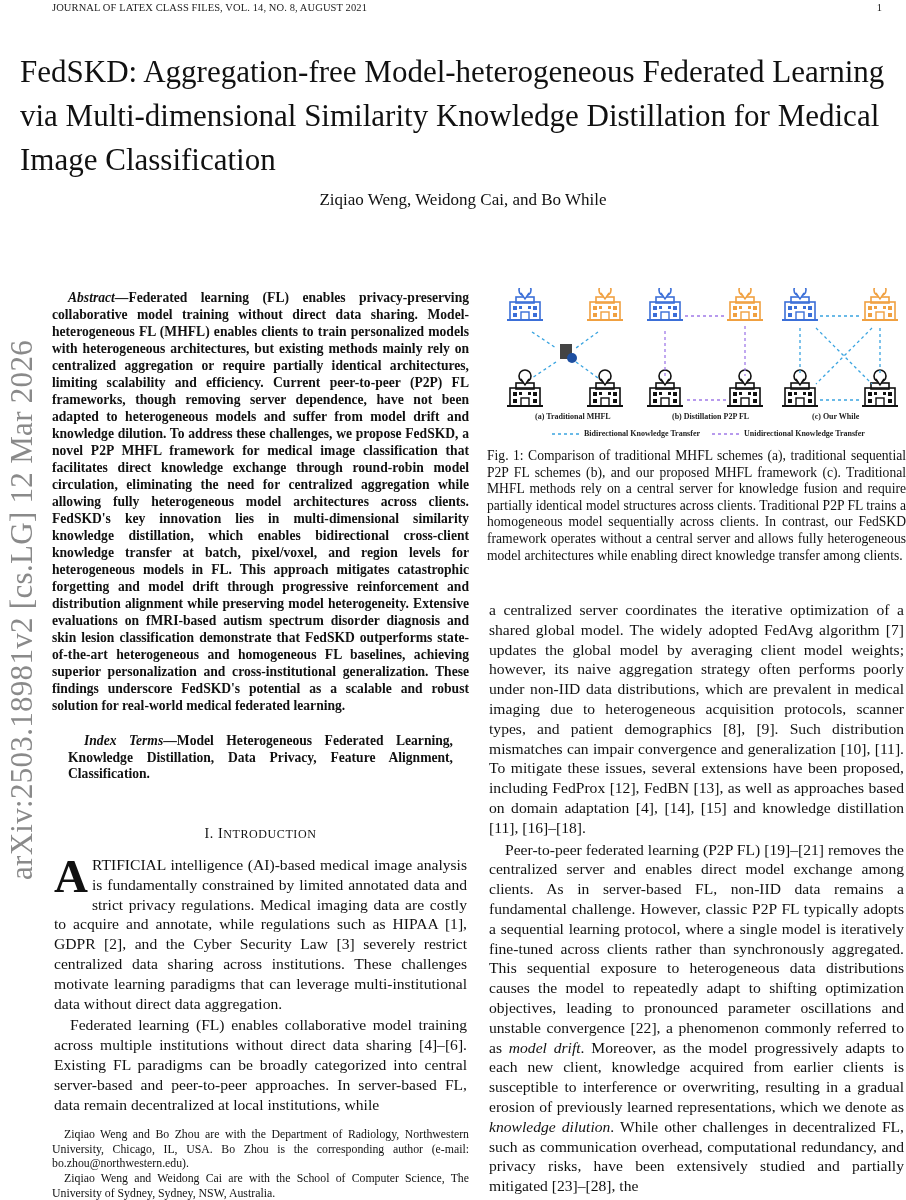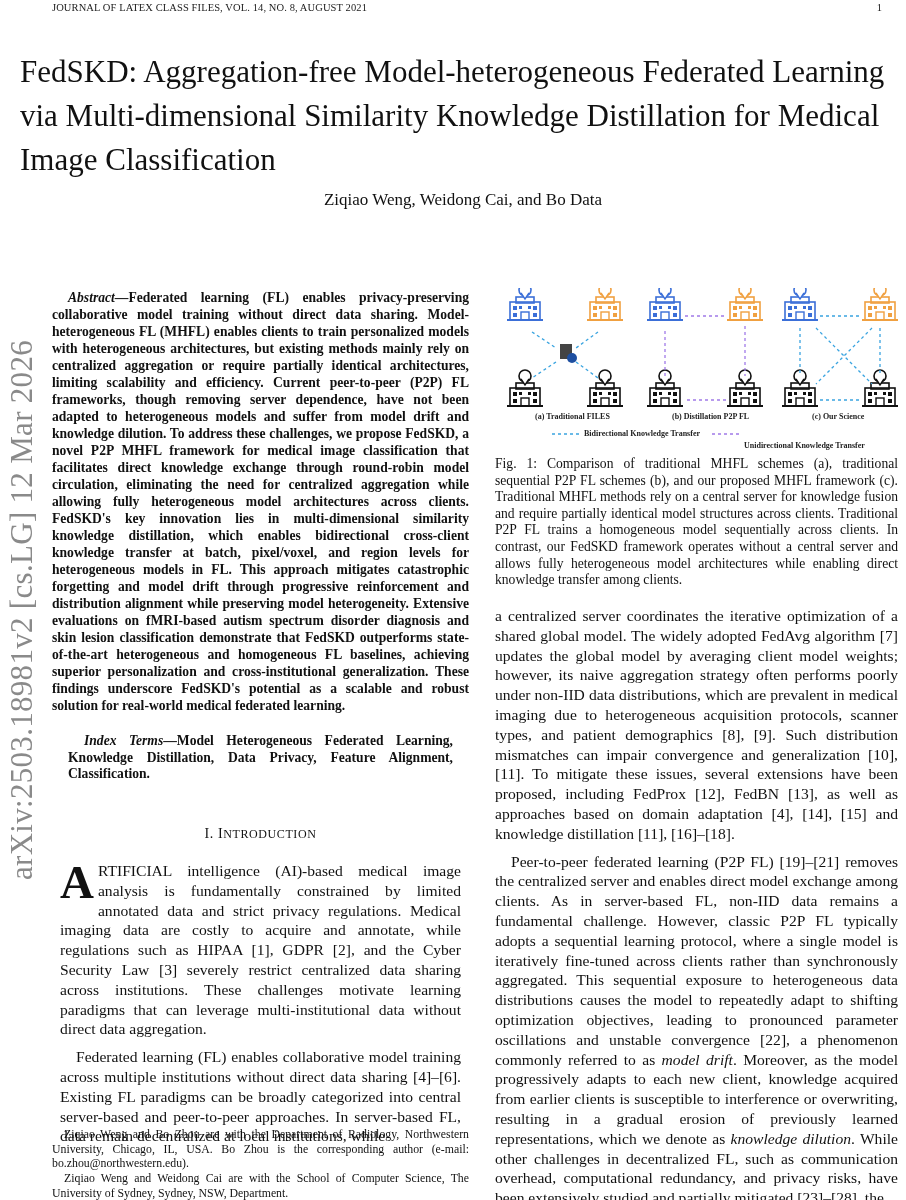--- a/index.html
+++ b/index.html
@@ -18,43 +18,43 @@
   .left { left:52px; width:417px; }
   .right { left:487px; width:419px; }
   .abstract { top:289px; font-weight:bold; font-size:13.6px; line-height:17px; }
   .abstract .lbl { font-style:italic; }
   .abstract p { margin:0; text-indent:16px; }
   .indexterms { top:717px; font-weight:bold; font-size:13.6px; line-height:16.7px; }
   .indexterms p { margin:16px; text-indent:16px; }
   .sect { position:absolute; top:826px; left:52px; width:417px; text-align:center; font-size:14px; letter-spacing:0.6px; }
   .sect .sc { font-size:12px; }
   .body { font-size:15.6px; line-height:19.8px; }
-  .body p { margin:8px; text-indent:16px; }
+  .body p { margin:2px; text-indent:16px; }
   .intro { top:853px; }
   .intro p.first { text-indent:0; }
   .dropcap { float:left; font-size:47px; line-height:38px; margin:2px 4px 0 0; font-weight:bold; }
   .foot { position:absolute; top:1127px; left:52px; width:417px; font-size:11.8px; line-height:14.7px; text-align:justify; }
   .foot p { margin:0; text-indent:12px; }
   .figure { position:absolute; top:288px; left:490px; width:410px; height:152px; }
   .caption { top:448px; font-size:13.6px; line-height:16.6px; }
-  .caption p { margin:8px; }
+  .caption p { margin:0; }
   .rbody { top:598px; }
   .rbody p.cont { text-indent:0; }
   .sublabel { position:absolute; font-family:"Liberation Serif", serif; font-weight:bold; font-size:8px; color:#222; }
 </style>
 </head>
 <body>
 
 <div class="header">
   <span>JOURNAL OF LATEX CLASS FILES, VOL. 14, NO. 8, AUGUST 2021</span>
   <span class="page">1</span>
 </div>
 
 <div class="title">FedSKD: Aggregation-free Model-heterogeneous Federated Learning via Multi-dimensional Similarity Knowledge Distillation for Medical Image Classification</div>
-<div class="authors">Ziqiao Weng, Weidong Cai, and Bo Data</div>
+<div class="authors">Ziqiao Weng, Weidong Cai, and Bo While</div>
 
 <div class="arxiv">
     <span>arXiv:2503.18981v2  [cs.LG]  12 Mar 2026</span>
   </div>
 
 <div class="col left abstract">
   <p><span class="lbl">Abstract</span><span>—Federated learning (FL) enables privacy-preserving collaborative model training without direct data sharing. Model-heterogeneous FL (MHFL) enables clients to train personalized models with heterogeneous architectures, but existing methods mainly rely on centralized aggregation or require partially identical architectures, limiting scalability and efficiency. Current peer-to-peer (P2P) FL frameworks, though removing server dependence, have not been adapted to heterogeneous models and suffer from model drift and knowledge dilution. To address these challenges, we propose FedSKD, a novel P2P MHFL framework for medical image classification that facilitates direct knowledge exchange through round-robin model circulation, eliminating the need for centralized aggregation while allowing fully heterogeneous model architectures across clients. FedSKD's key innovation lies in multi-dimensional similarity knowledge distillation, which enables bidirectional cross-client knowledge transfer at batch, pixel/voxel, and region levels for heterogeneous models in FL. This approach mitigates catastrophic forgetting and model drift through progressive reinforcement and distribution alignment while preserving model heterogeneity. Extensive evaluations on fMRI-based autism spectrum disorder diagnosis and skin lesion classification demonstrate that FedSKD outperforms state-of-the-art heterogeneous and homogeneous FL baselines, achieving superior personalization and cross-institutional generalization. These findings underscore FedSKD's potential as a scalable and robust solution for real-world medical federated learning.</span></p>
 </div>
 
 <div class="col left indexterms">
@@ -66,21 +66,21 @@
   <span>I</span><span class="sc">NTRODUCTION</span>
 </div>
 
 <div class="col left body intro">
   <p class="first"><span class="dropcap">A</span><span>RTIFICIAL intelligence (AI)-based medical image analysis is fundamentally constrained by limited annotated data and strict privacy regulations. Medical imaging data are costly to acquire and annotate, while regulations such as HIPAA [1], GDPR [2], and the Cyber Security Law [3] severely restrict centralized data sharing across institutions. These challenges motivate learning paradigms that can leverage multi-institutional data without direct data aggregation.</span></p>
   <p>Federated learning (FL) enables collaborative model training across multiple institutions without direct data sharing [4]–[6]. Existing FL paradigms can be broadly categorized into central server-based and peer-to-peer approaches. In server-based FL, data remain decentralized at local institutions, while</p>
 </div>
 
 <div class="foot">
   <p>Ziqiao Weng and Bo Zhou are with the Department of Radiology, Northwestern University, Chicago, IL, USA. Bo Zhou is the corresponding author (e-mail: bo.zhou@northwestern.edu).</p>
-  <p>Ziqiao Weng and Weidong Cai are with the School of Computer Science, The University of Sydney, Sydney, NSW, Department.</p>
+  <p>Ziqiao Weng and Weidong Cai are with the School of Computer Science, The University of Sydney, Sydney, NSW, Australia.</p>
 </div>
 
 <div class="figure">
   <svg width="410" height="152" viewBox="0 0 410 152" xmlns="http://www.w3.org/2000/svg">
     <defs>
       <g id="hosp">
         <rect x="-15" y="-8" width="30" height="18" fill="none" stroke-width="1.6"></rect>
         <rect x="-9" y="-13" width="18" height="6" fill="none" stroke-width="1.6"></rect>
         <rect x="-4" y="2" width="8" height="8" fill="none" stroke-width="1.4"></rect>
         <rect x="-12" y="-4" width="4" height="4" stroke-width="0"></rect>
@@ -154,25 +154,25 @@
         <line x1="330" y1="112" x2="371" y2="112"></line>
       <line x1="310" y1="40" x2="310" y2="88"></line>
         <line x1="390" y1="40" x2="390" y2="88"></line>
       <line x1="326" y1="40" x2="382" y2="96"></line>
         <line x1="382" y1="40" x2="326" y2="96"></line>
     </g>
 
     <line x1="62" y1="146" x2="90" y2="146" stroke="#3aa4e0" stroke-width="1.3" stroke-dasharray="3,3"></line>
     <line x1="222" y1="146" x2="250" y2="146" stroke="#a07ae8" stroke-width="1.3" stroke-dasharray="3,3"></line>
   </svg>
-  <span class="sublabel" style="left:45px;top:124px">(a) Traditional FILES</span>
+  <span class="sublabel" style="left:45px;top:124px">(a) Traditional MHFL</span>
   <span class="sublabel" style="left:182px;top:124px">(b) Distillation P2P FL</span>
-  <span class="sublabel" style="left:322px;top:124px">(c) Our Science</span>
+  <span class="sublabel" style="left:322px;top:124px">(c) Our While</span>
   <span class="sublabel" style="left:94px;top:141px">Bidirectional Knowledge Transfer</span>
-  <span class="sublabel" style="left:254px;top:153px">Unidirectional Knowledge Transfer</span>
+  <span class="sublabel" style="left:254px;top:141px">Unidirectional Knowledge Transfer</span>
 </div>
 
 <div class="col right caption">
   <p><span>Fig. 1:</span><span> Comparison of traditional MHFL schemes (a), traditional sequential P2P FL schemes (b), and our proposed MHFL framework (c). Traditional MHFL methods rely on a central server for knowledge fusion and require partially identical model structures across clients. Traditional P2P FL trains a homogeneous model sequentially across clients. In contrast, our FedSKD framework operates without a central server and allows fully heterogeneous model architectures while enabling direct knowledge transfer among clients.</span></p>
 </div>
 
 <div class="col right body rbody">
   <p class="cont">a centralized server coordinates the iterative optimization of a shared global model. The widely adopted FedAvg algorithm [7] updates the global model by averaging client model weights; however, its naive aggregation strategy often performs poorly under non-IID data distributions, which are prevalent in medical imaging due to heterogeneous acquisition protocols, scanner types, and patient demographics [8], [9]. Such distribution mismatches can impair convergence and generalization [10], [11]. To mitigate these issues, several extensions have been proposed, including FedProx [12], FedBN [13], as well as approaches based on domain adaptation [4], [14], [15] and knowledge distillation [11], [16]–[18].</p>
   <p><span>Peer-to-peer federated learning (P2P FL) [19]–[21] removes the centralized server and enables direct model exchange among clients. As in server-based FL, non-IID data remains a fundamental challenge. However, classic P2P FL typically adopts a sequential learning protocol, where a single model is iteratively fine-tuned across clients rather than synchronously aggregated. This sequential exposure to heterogeneous data distributions causes the model to repeatedly adapt to shifting optimization objectives, leading to pronounced parameter oscillations and unstable convergence [22], a phenomenon commonly referred to as </span><em>model drift</em><span>. Moreover, as the model progressively adapts to each new client, knowledge acquired from earlier clients is susceptible to interference or overwriting, resulting in a gradual erosion of previously learned representations, which we denote as </span><em>knowledge dilution</em><span>. While other challenges in decentralized FL, such as communication overhead, computational redundancy, and privacy risks, have been extensively studied and partially mitigated [23]–[28], the</span></p>
 </div>

